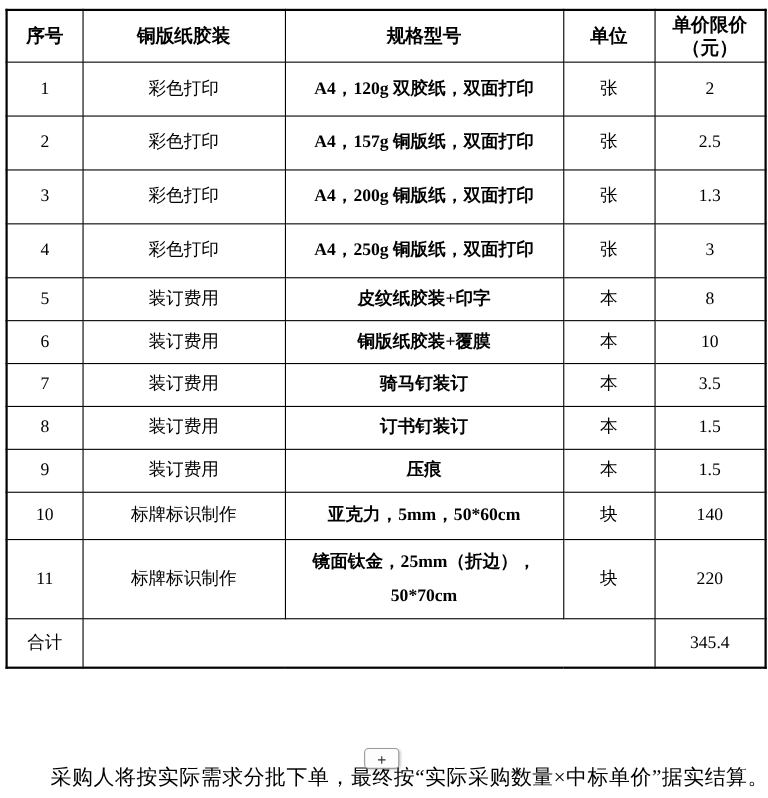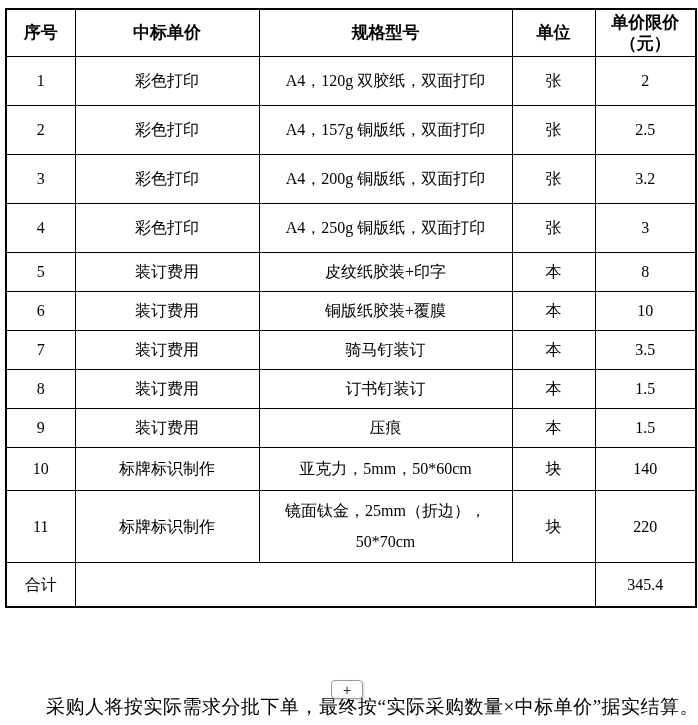--- a/index.html
+++ b/index.html
@@ -39,20 +39,21 @@
   }
   .price-table th {
     font-weight: bold;
     font-size: 17px;
     white-space: pre-line;
     line-height: 1.25;
   }
   .price-table td.spec {
     white-space: pre-line;
     line-height: 1.9;
+    font-weight: bold;
   }
   .row-tall td { height: 46px; }
   .row-mid td { height: 36px; }
   .row-sign td { height: 40px; }
   .row-double td { height: 69px; }
   .row-sum td { height: 41px; }
   .head-row th { height: 44px; }
   .footer-note {
     position: absolute;
     left: 46px;
@@ -92,21 +93,21 @@
     <colgroup>
       <col style="width:69px">
       <col style="width:184px">
       <col style="width:253px">
       <col style="width:83px">
       <col style="width:101px">
     </colgroup>
     <thead>
       <tr class="head-row">
         <th>序号</th>
-        <th>中标单价</th>
+        <th>铜版纸胶装</th>
         <th>规格型号</th>
         <th>单位</th>
         <th>单价限价
 （元）</th>
       </tr>
     </thead>
     <tbody>
       <tr class="row-tall">
         <td>1</td>
         <td>彩色打印</td>
@@ -119,21 +120,21 @@
         <td>彩色打印</td>
         <td class="spec">A4，157g 铜版纸，双面打印</td>
         <td>张</td>
         <td>2.5</td>
       </tr>
       <tr class="row-tall">
         <td>3</td>
         <td>彩色打印</td>
         <td class="spec">A4，200g 铜版纸，双面打印</td>
         <td>张</td>
-        <td>3.2</td>
+        <td>1.3</td>
       </tr>
       <tr class="row-tall">
         <td>4</td>
         <td>彩色打印</td>
         <td class="spec">A4，250g 铜版纸，双面打印</td>
         <td>张</td>
         <td>3</td>
       </tr>
       <tr class="row-mid">
         <td>5</td>

